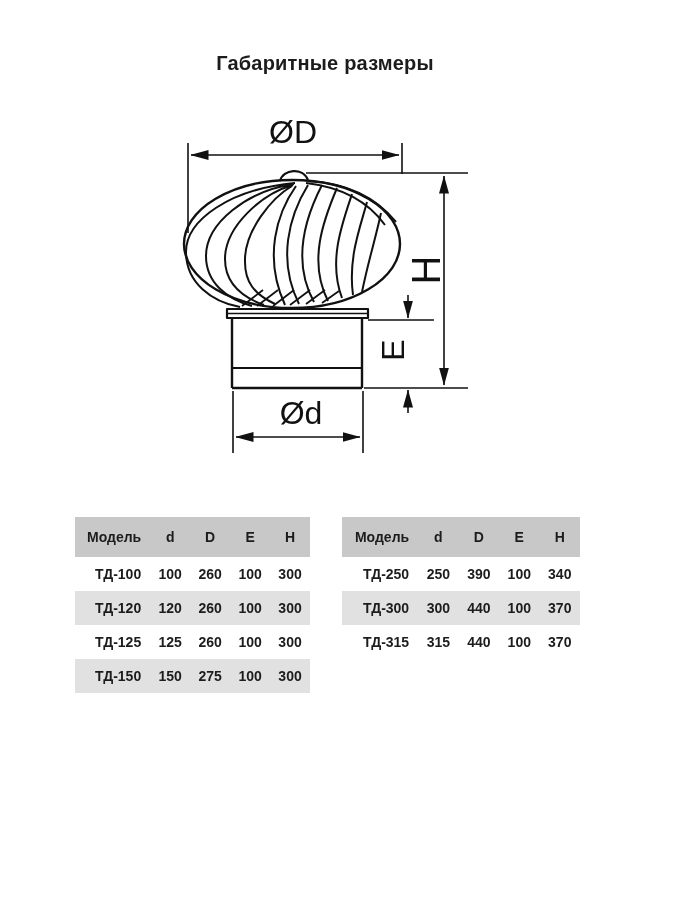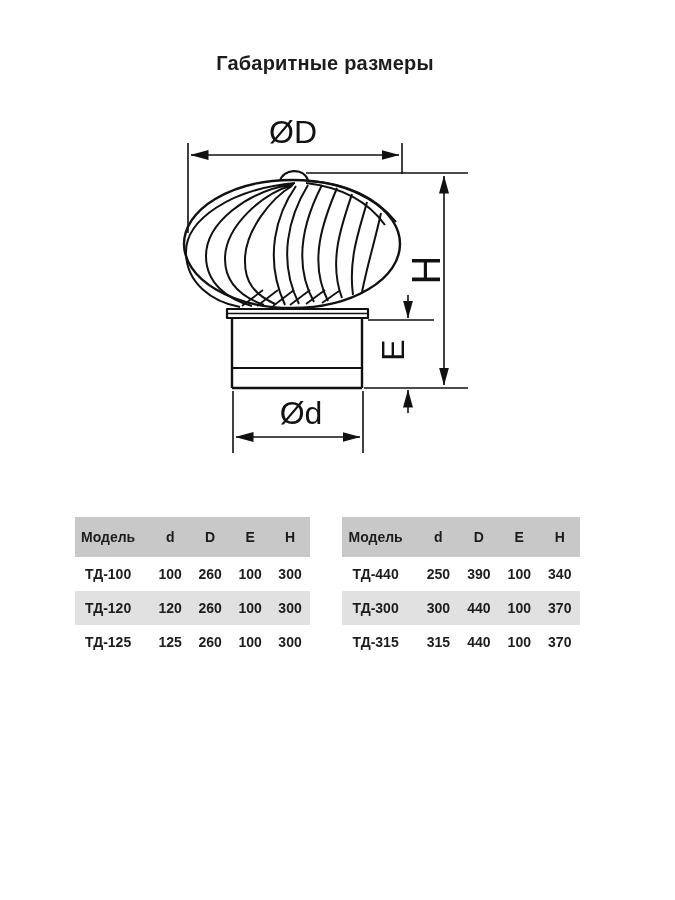--- a/index.html
+++ b/index.html
@@ -52,21 +52,21 @@
   }
   .dim-table td{
     height:34px;
     text-align:center;
     vertical-align:middle;
     margin-top:40px;
   }
   .dim-table th:first-child,
   .dim-table td:first-child{
     width:32%;
-    text-align:center;
+    text-align:right;
     padding-right:9px;
   }
   .dim-table tbody tr:nth-child(even){background:var(--row-alt-bg);}
 </style>
 </head>
 <body>
 
 <div class="page">
 
   <div class="page-title">Габаритные размеры</div>
@@ -161,36 +161,43 @@
           <td>100</td>
           <td>300</td>
         </tr>
         <tr>
           <td>ТД-125</td>
           <td>125</td>
           <td>260</td>
           <td>100</td>
           <td>300</td>
         </tr>
+        <tr>
+          <td>ТД-150</td>
+          <td>150</td>
+          <td>275</td>
+          <td>100</td>
+          <td>300</td>
+        </tr>
       </tbody>
   </table>
 
   <table class="dim-table right">
     <thead>
         <tr>
           <th>Модель</th>
           <th>d</th>
           <th>D</th>
           <th>E</th>
           <th>H</th>
         </tr>
       </thead>
     <tbody>
         <tr>
-          <td>ТД-440</td>
+          <td>ТД-250</td>
           <td>250</td>
           <td>390</td>
           <td>100</td>
           <td>340</td>
         </tr>
         <tr>
           <td>ТД-300</td>
           <td>300</td>
           <td>440</td>
           <td>100</td>

